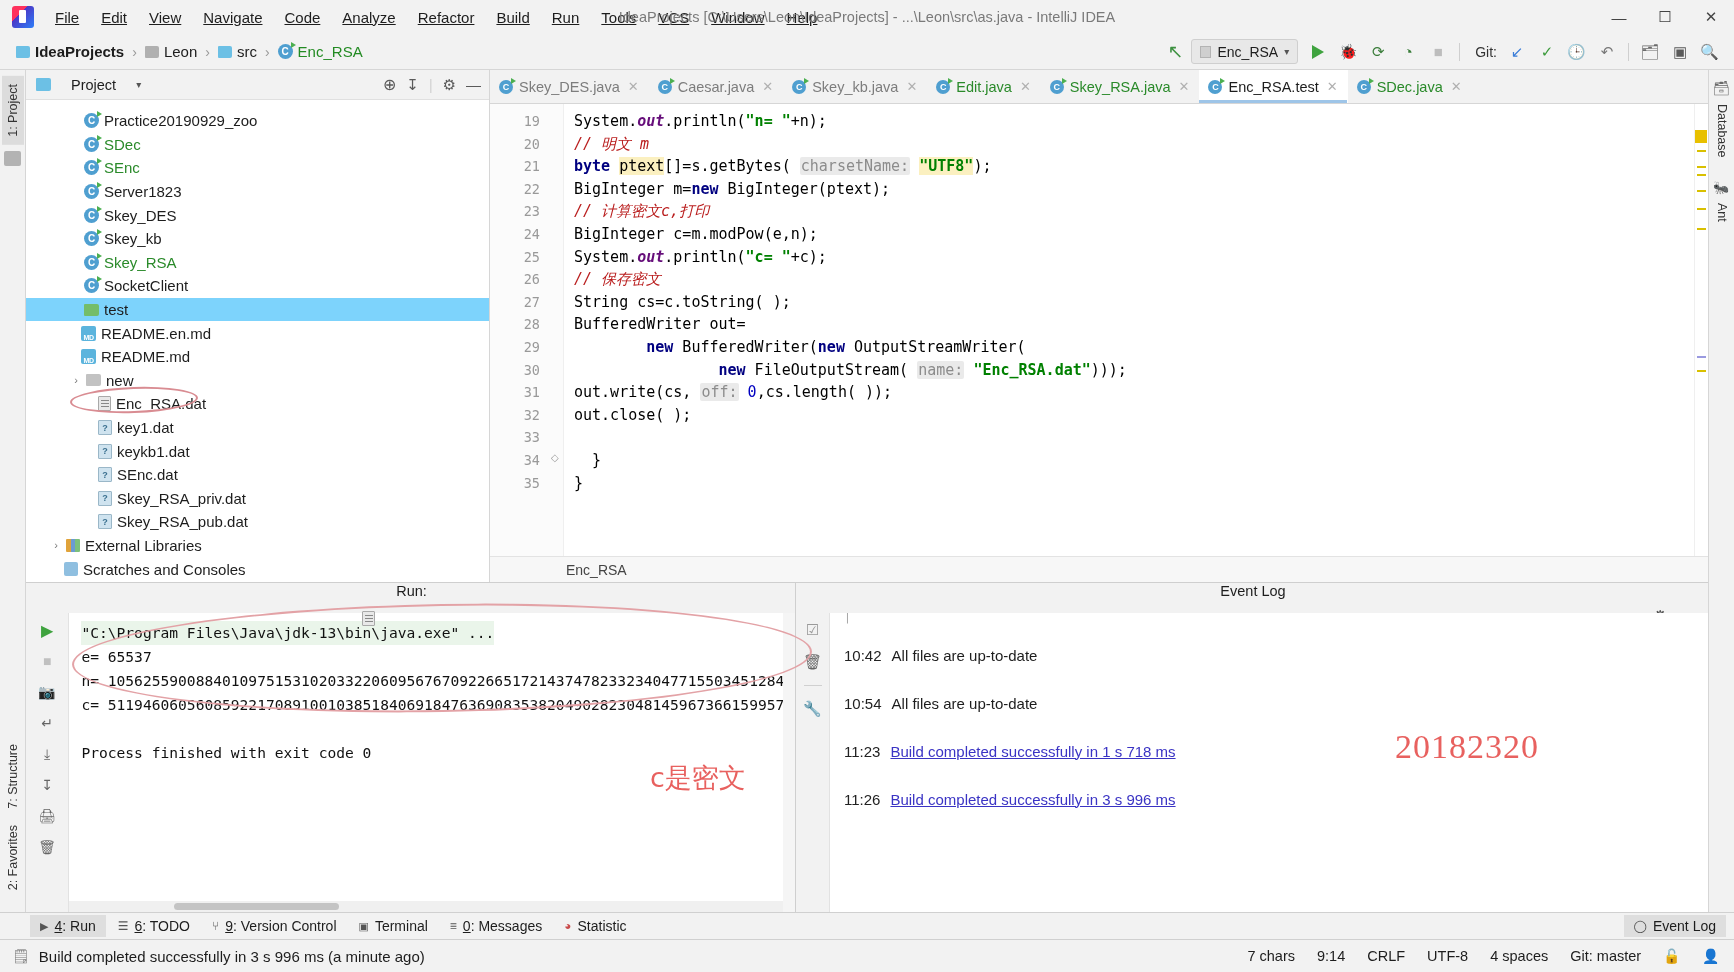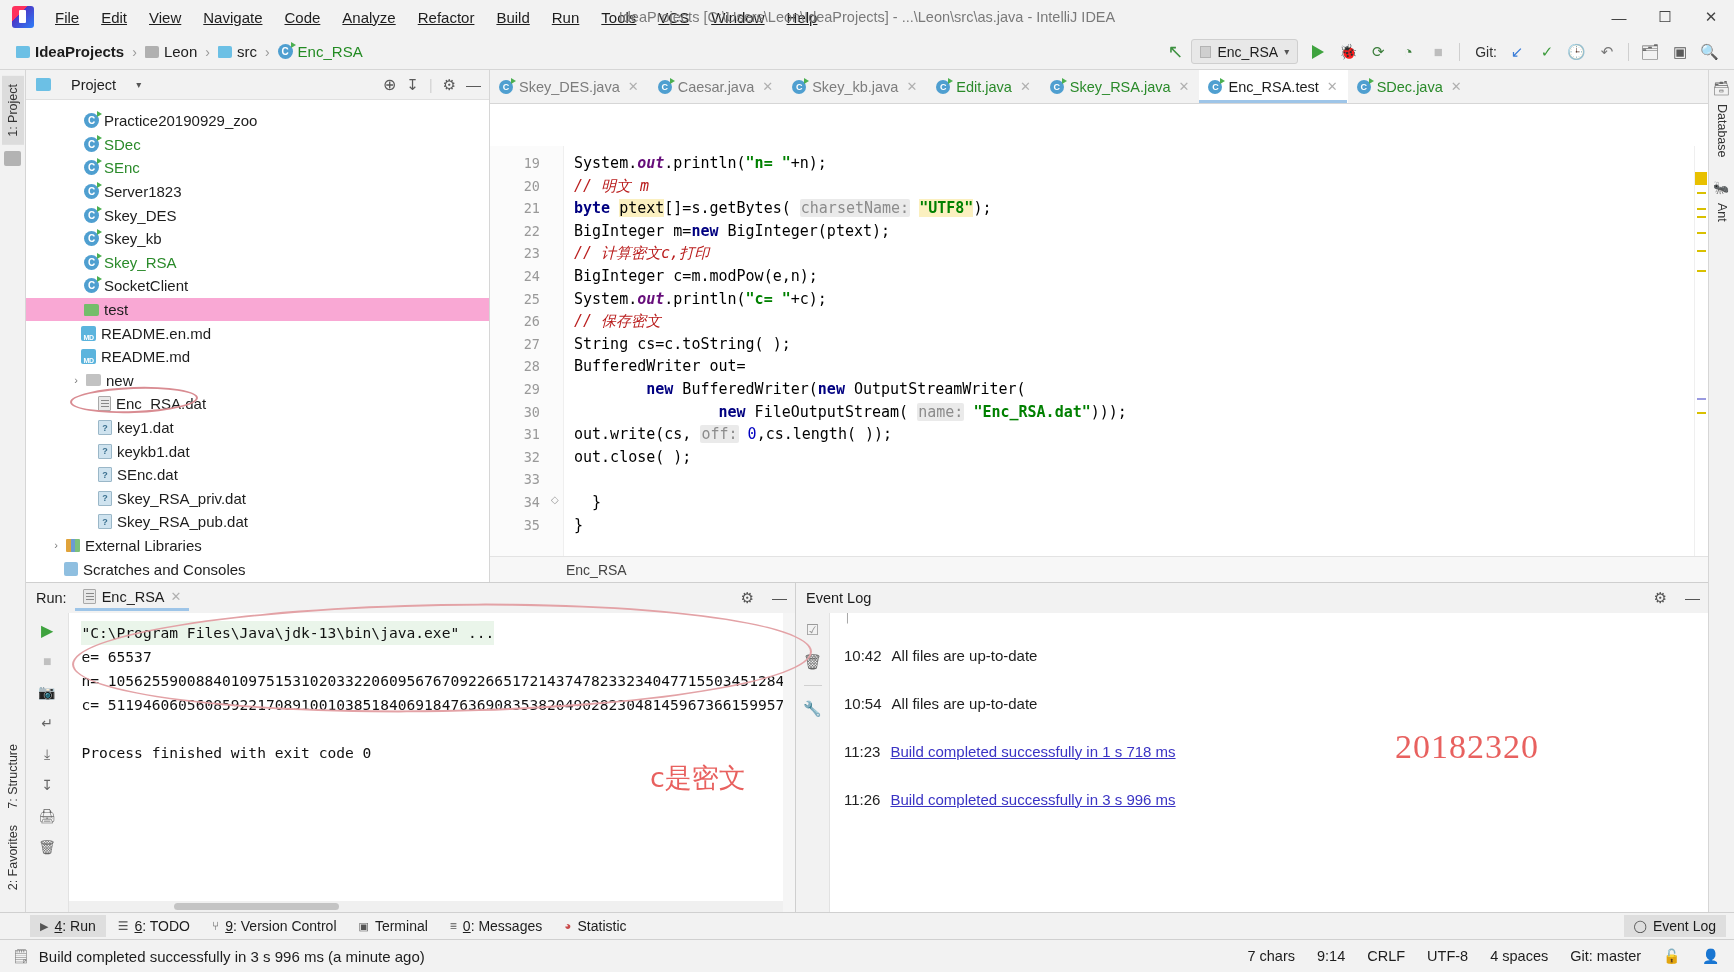--- a/index.html
+++ b/index.html
@@ -64,21 +64,21 @@
   
   .project{ width:464px; background:#fff; border-right:1px solid #d6d6d6; display:flex;flex-direction:column;}
   .ppanel-head{ height:30px; background:#f2f2f2; display:flex;align-items:center; padding:0 8px 0 10px; gap:20px;
      border-bottom:1px solid #e0e0e0;}
   .ppanel-head .ttl{ font-size:14.5px; }
   .hd-ico{ margin-left:auto; display:flex; align-items:center; gap:10px; color:#5a5a5a; font-size:14px;}
   .tree{ flex:1 1 auto; overflow:hidden; padding-top:2px; position:relative; background:#fff;}
   .row{ height:23.6px; display:flex; align-items:center; font-size:15px; white-space:nowrap; padding-left:8px;}
   .row .arrow{ width:16px;color:#7a7a7a;font-size:11px;text-align:center;}
   .row .lbl{ margin-left:5px; }
-  .row.sel{ background:#f9a8d4; }
+  .row.sel{ background:#7dd3fc; }
   .row .green{ color:#2a8a2a; }
   .folder{ width:15px;height:12px;background:#c2c2c2;border-radius:1px 2px 2px 1px;position:relative;}
   .folder.gr{ background:#74bd6a; }
   .mdic{ width:15px;height:15px;background:#5bb4dd;border-radius:2px;color:#fff;font-size:7px;
       display:inline-flex;align-items:flex-end;justify-content:center;font-weight:bold;letter-spacing:-.5px;}
   .datic{ width:13px;height:15px;background:#e8e8e8;border:1px solid #a9a9a9;border-radius:1px;position:relative;}
   .datic::after{content:"";position:absolute;left:2px;top:3px;width:8px;height:1px;background:#888;
      box-shadow:0 3px 0 #888, 0 6px 0 #888;}
   .qdat{ width:14px;height:15px;background:#cfe3ef;border:1px solid #9ab7c8;border-radius:1px;color:#3a6f8f;
      font-size:9px;display:flex;align-items:center;justify-content:center;font-weight:bold;}
@@ -89,21 +89,21 @@
   .editor{ flex:1 1 auto; display:flex; flex-direction:column; min-width:0; background:#fff;}
   .tabs{ height:34px; background:#f2f2f2; display:flex; align-items:stretch; border-bottom:1px solid #d6d6d6;
      overflow:hidden;}
   .tab{ display:flex;align-items:center;gap:6px;padding:0 9px; font-size:14.5px; color:#7d7d7d; position:relative;
      border-right:1px solid transparent; white-space:nowrap;}
   .tab .cicon{ width:14px;height:14px;font-size:9px;}
   .tab.green{ color:#2a8a2a; }
   .tab.active{ background:#fff; color:#1d1d1d; }
   .tab.active::after{ content:"";position:absolute;left:0;right:0;bottom:0;height:3px;background:#9ec5e8;}
   .tab .x{ color:#b0b0b0; font-size:13px; margin-left:2px;}
-  .codewrap{ flex:1 1 auto; display:flex; min-height:0; position:relative;margin-top:42px; }
+  .codewrap{ flex:1 1 auto; display:flex; min-height:0; position:relative; }
   .gutter{ width:58px; background:#fbfbfb; text-align:right; padding:6px 8px 0 0; font-size:13.5px; color:#999;
      font-family:"DejaVu Sans Mono", monospace; line-height:22.6px; flex:0 0 58px;}
   .marks{ width:16px;background:#fbfbfb;flex:0 0 16px;border-right:1px solid #efefef;position:relative;padding-top:6px;}
   .mark-fold{ position:absolute; left:3px; color:#9a9a9a; font-size:10px;}
   .code{ flex:1 1 auto; padding:6px 0 0 10px; font-family:"DejaVu Sans Mono", monospace;
      font-size:15px; line-height:22.6px; white-space:pre; overflow:hidden; color:#000;}
   .kw{ color:#000080; font-weight:bold; }
   .str{ color:#008000; font-weight:bold; }
   .cmt{ color:#b91c1c; font-style:italic; }
   .param{ background:#eaeaea; color:#8c8c8c; border-radius:2px; padding:0 1px;}
@@ -113,21 +113,21 @@
   .scroll-ov{ width:14px; background:#fff; flex:0 0 14px; position:relative; border-left:1px solid #efefef;}
   .ov-mark{ position:absolute; right:2px; height:2px; background:#d9c000; width:9px;}
   .ov-box{ position:absolute; right:1px; width:12px;height:13px; background:#e8c000;}
   .ov-blue{ position:absolute; right:2px; height:2px; background:#9a9ae0; width:9px;}
   .bcrumb-bottom{ height:26px; background:#f7f7f7; border-top:1px solid #e3e3e3; display:flex;align-items:center;
      padding-left:76px; font-size:14px;color:#444;}
 
   
   .lower{ flex:1 1 auto; display:flex; min-height:0; border-top:1px solid #cfcfcf; background:#f2f2f2;}
   .runpanel{ width:770px; display:flex;flex-direction:column; border-right:1px solid #cfcfcf;}
-  .panel-head{ height:30px; display:flex;align-items:center; gap:8px; padding:0 8px 0 10px; font-size:14.5px;}
+  .panel-head{ height:30px; display:flex;align-items:center; gap:8px; padding:0 8px 0 10px; font-size:14.5px;flex-direction:column;}
   .panel-head .gear{ margin-left:auto; color:#555;}
   .runtab{ display:flex;align-items:center;gap:6px;padding:3px 8px;font-size:14.5px;border-bottom:3px solid #9ec5e8;}
   .runbody{ flex:1 1 auto; display:flex; min-height:0; background:#fff;}
   .runtools{ width:44px; background:#f2f2f2; display:flex;flex-direction:column;align-items:center;
      padding-top:6px; gap:9px; border-right:1px solid #e2e2e2;}
   .rt{ width:22px;height:22px;display:flex;align-items:center;justify-content:center;color:#5a5a5a;font-size:14px;}
   .console{ flex:1 1 auto; padding:8px 0 0 12px; font-family:"DejaVu Sans Mono", monospace;
      font-size:14.6px; line-height:24px; overflow:hidden; white-space:pre; color:#111;}
   .cmdline{ background:#eaf5ea; display:inline-block; }
   .cscroll{ width:12px; background:#f5f5f5; flex:0 0 12px;}

